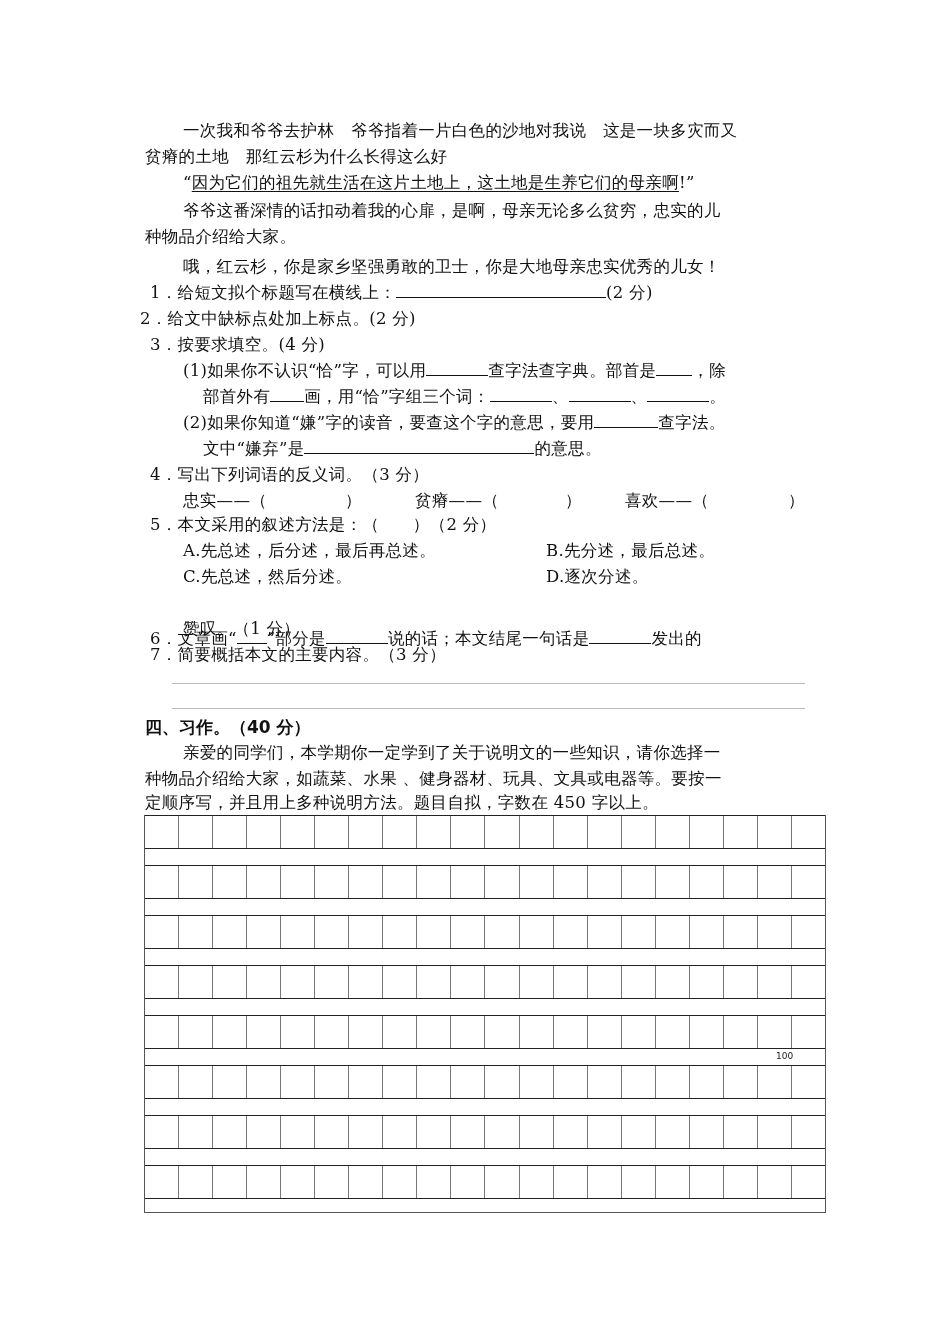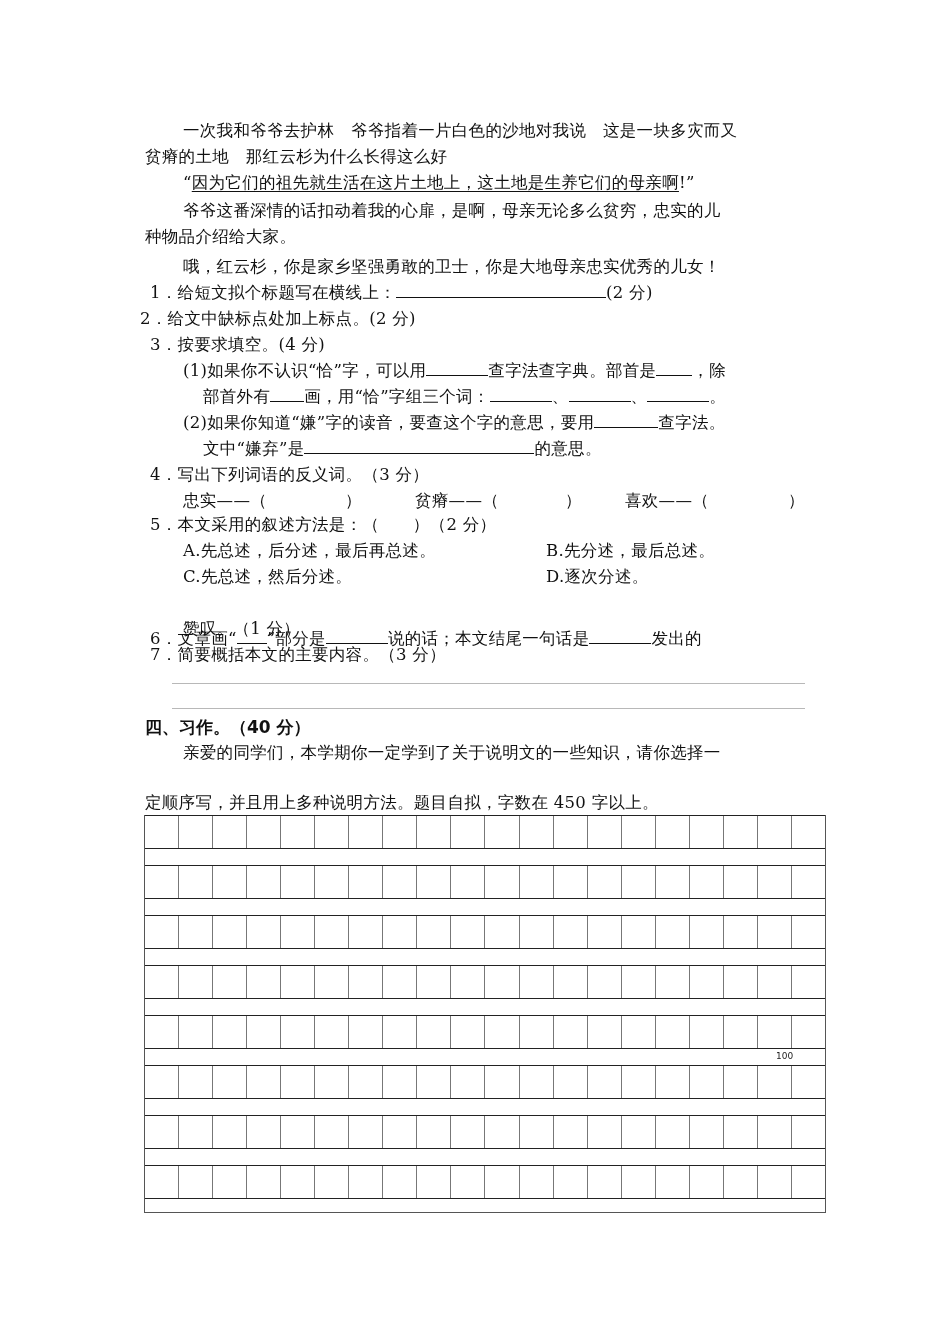--- a/index.html
+++ b/index.html
@@ -76,20 +76,21 @@
     <span>6．文章画“</span><span class="blank" style="width:30px;"></span><span>”部分是</span><span class="blank" style="width:62px;"></span><span>说的话；本文结尾一句话是</span><span class="blank" style="width:62px;"></span><span>发出的</span>
   </div>
   <div class="line" style="left:183px; top:616px;">赞叹。（1 分）</div>
 
   <div class="line" style="left:150px; top:642px;">7．简要概括本文的主要内容。（3 分）</div>
   <div class="answer-line" style="top:683px;"></div>
   <div class="answer-line" style="top:708px;"></div>
 
   <div class="heading">四、习作。（40 分）</div>
   <div class="line" style="left:183px; top:740px;">亲爱的同学们，本学期你一定学到了关于说明文的一些知识，请你选择一</div>
+  <div class="line" style="left:145px; top:766px;">种物品介绍给大家，如蔬菜、水果 、健身器材、玩具、文具或电器等。要按一</div>
   <div class="line" style="left:145px; top:790px;">定顺序写，并且用上多种说明方法。题目自拟，字数在 450 字以上。</div>
 
   <div class="grid" id="writing-grid">
       <div class="grid-row" style="top: -1px;">
         <div class="cell"></div>
         <div class="cell"></div>
         <div class="cell"></div>
         <div class="cell"></div>
         <div class="cell"></div>
         <div class="cell"></div>

